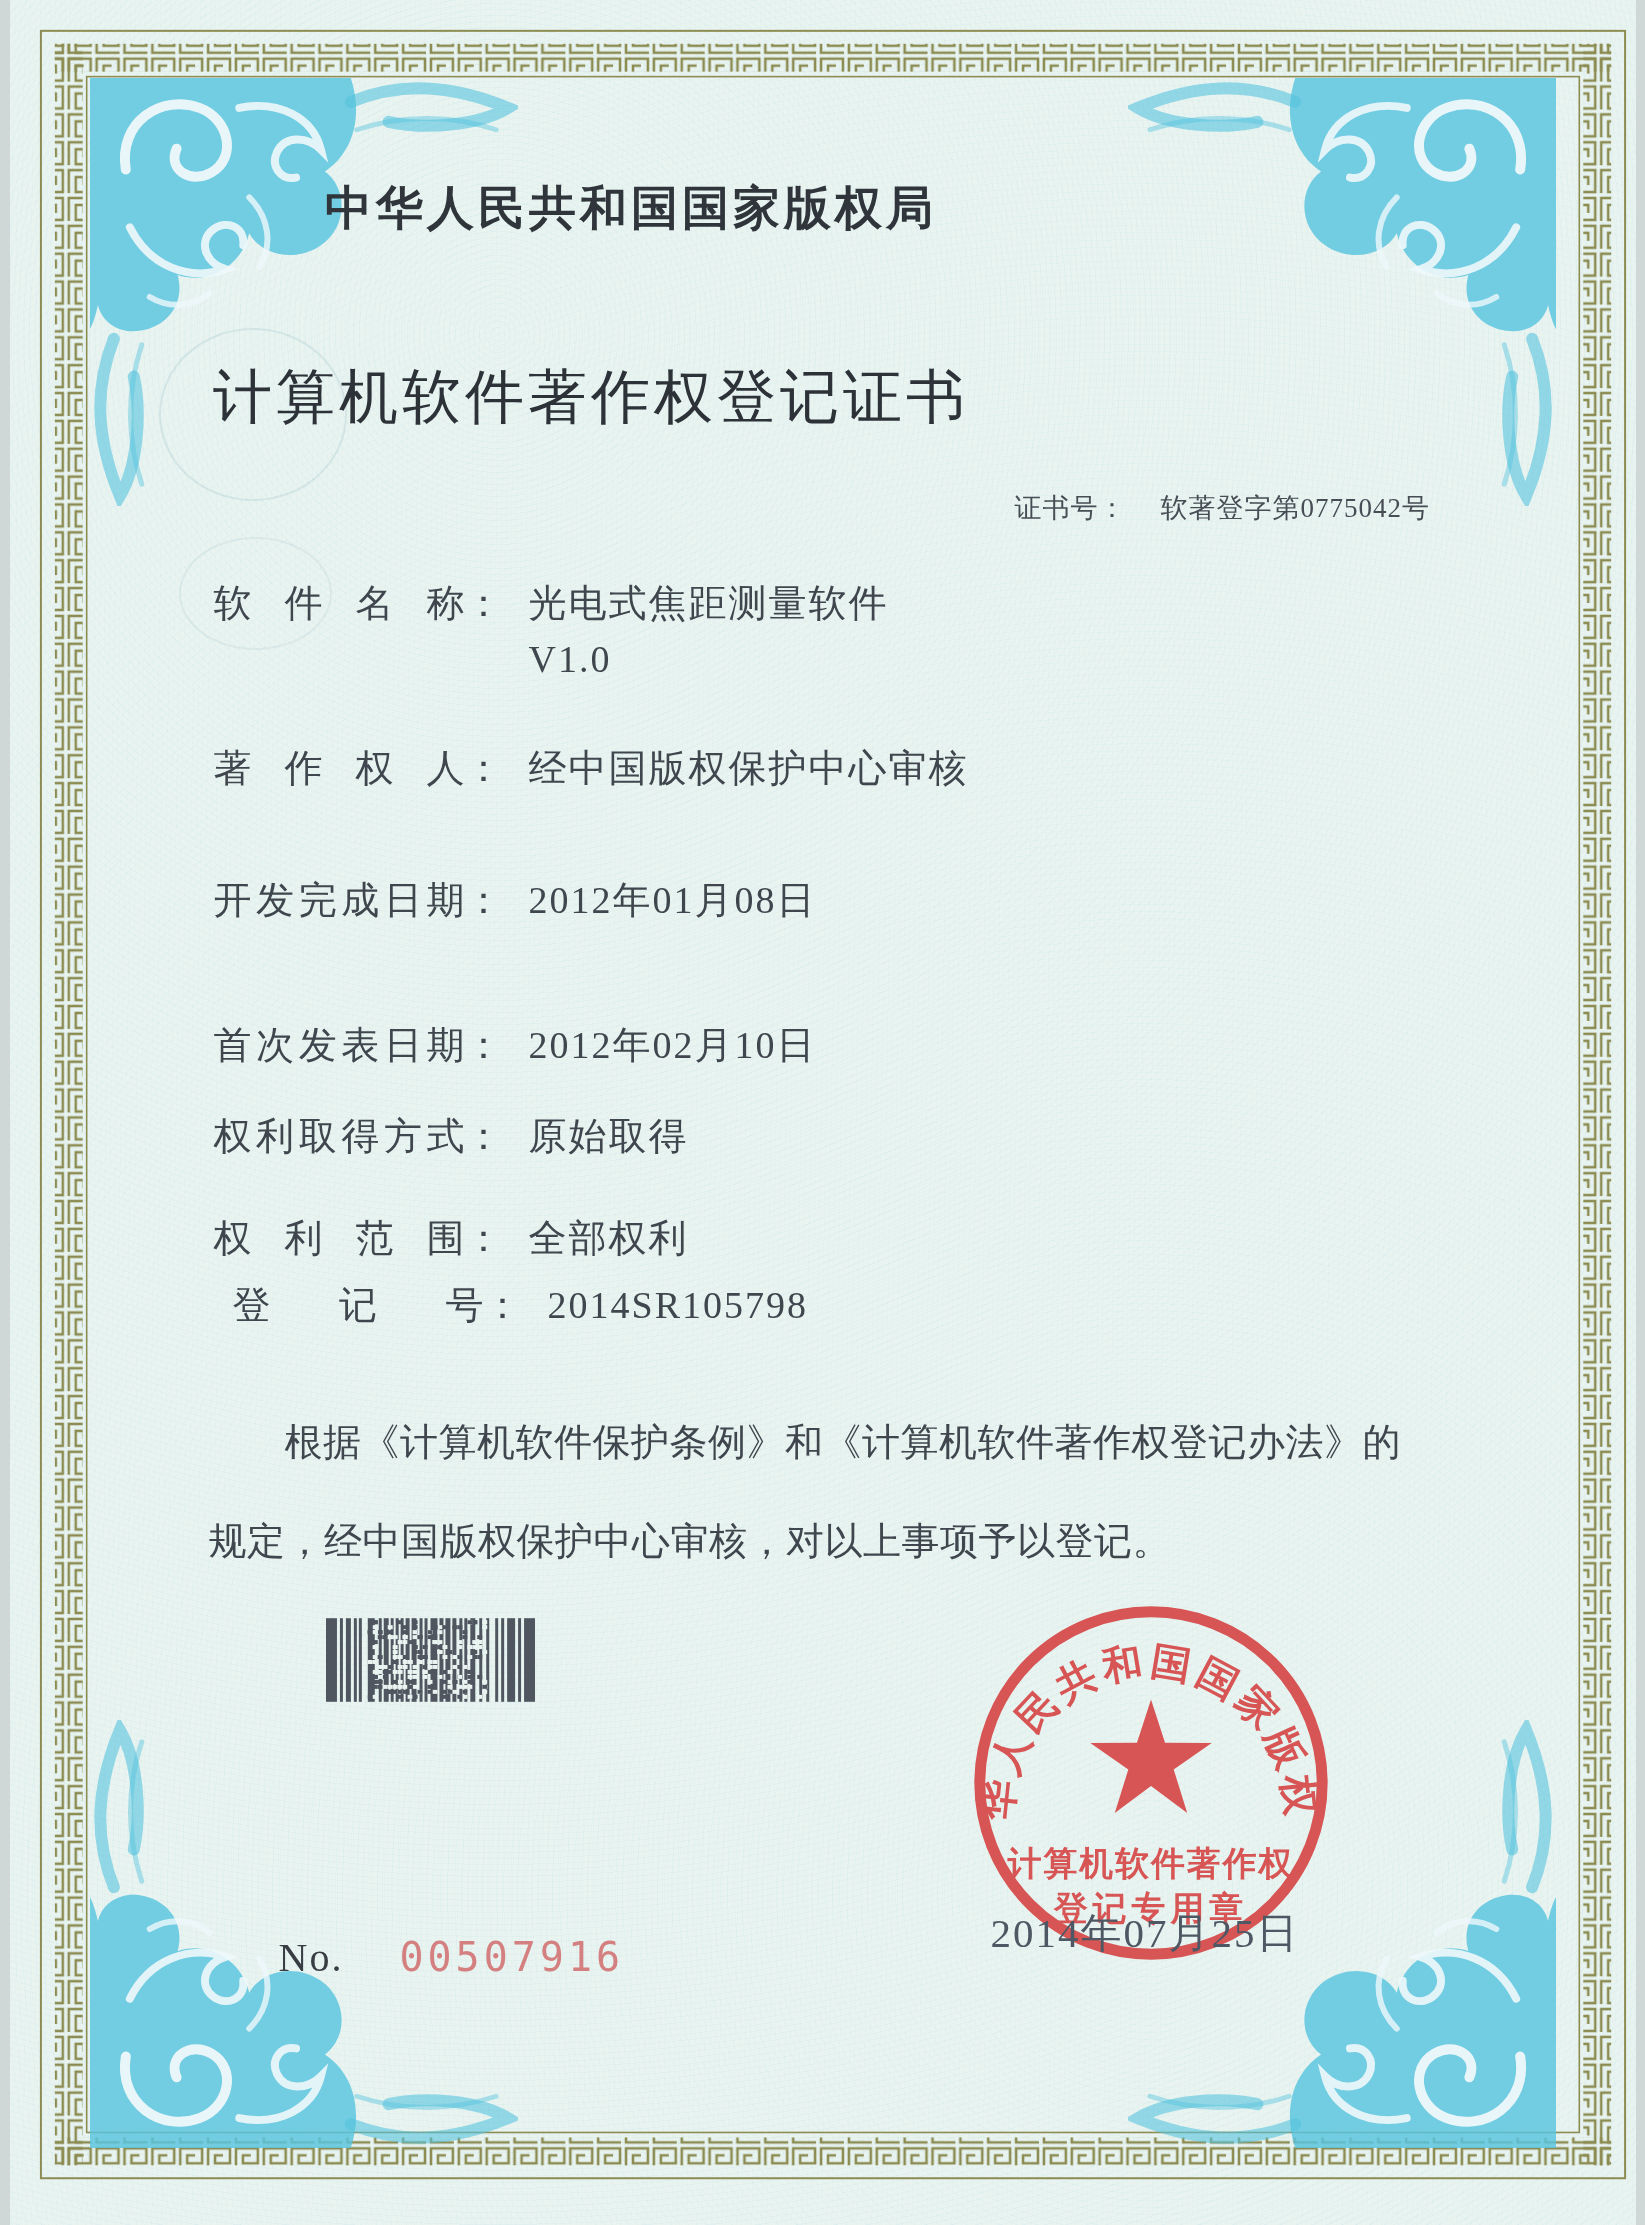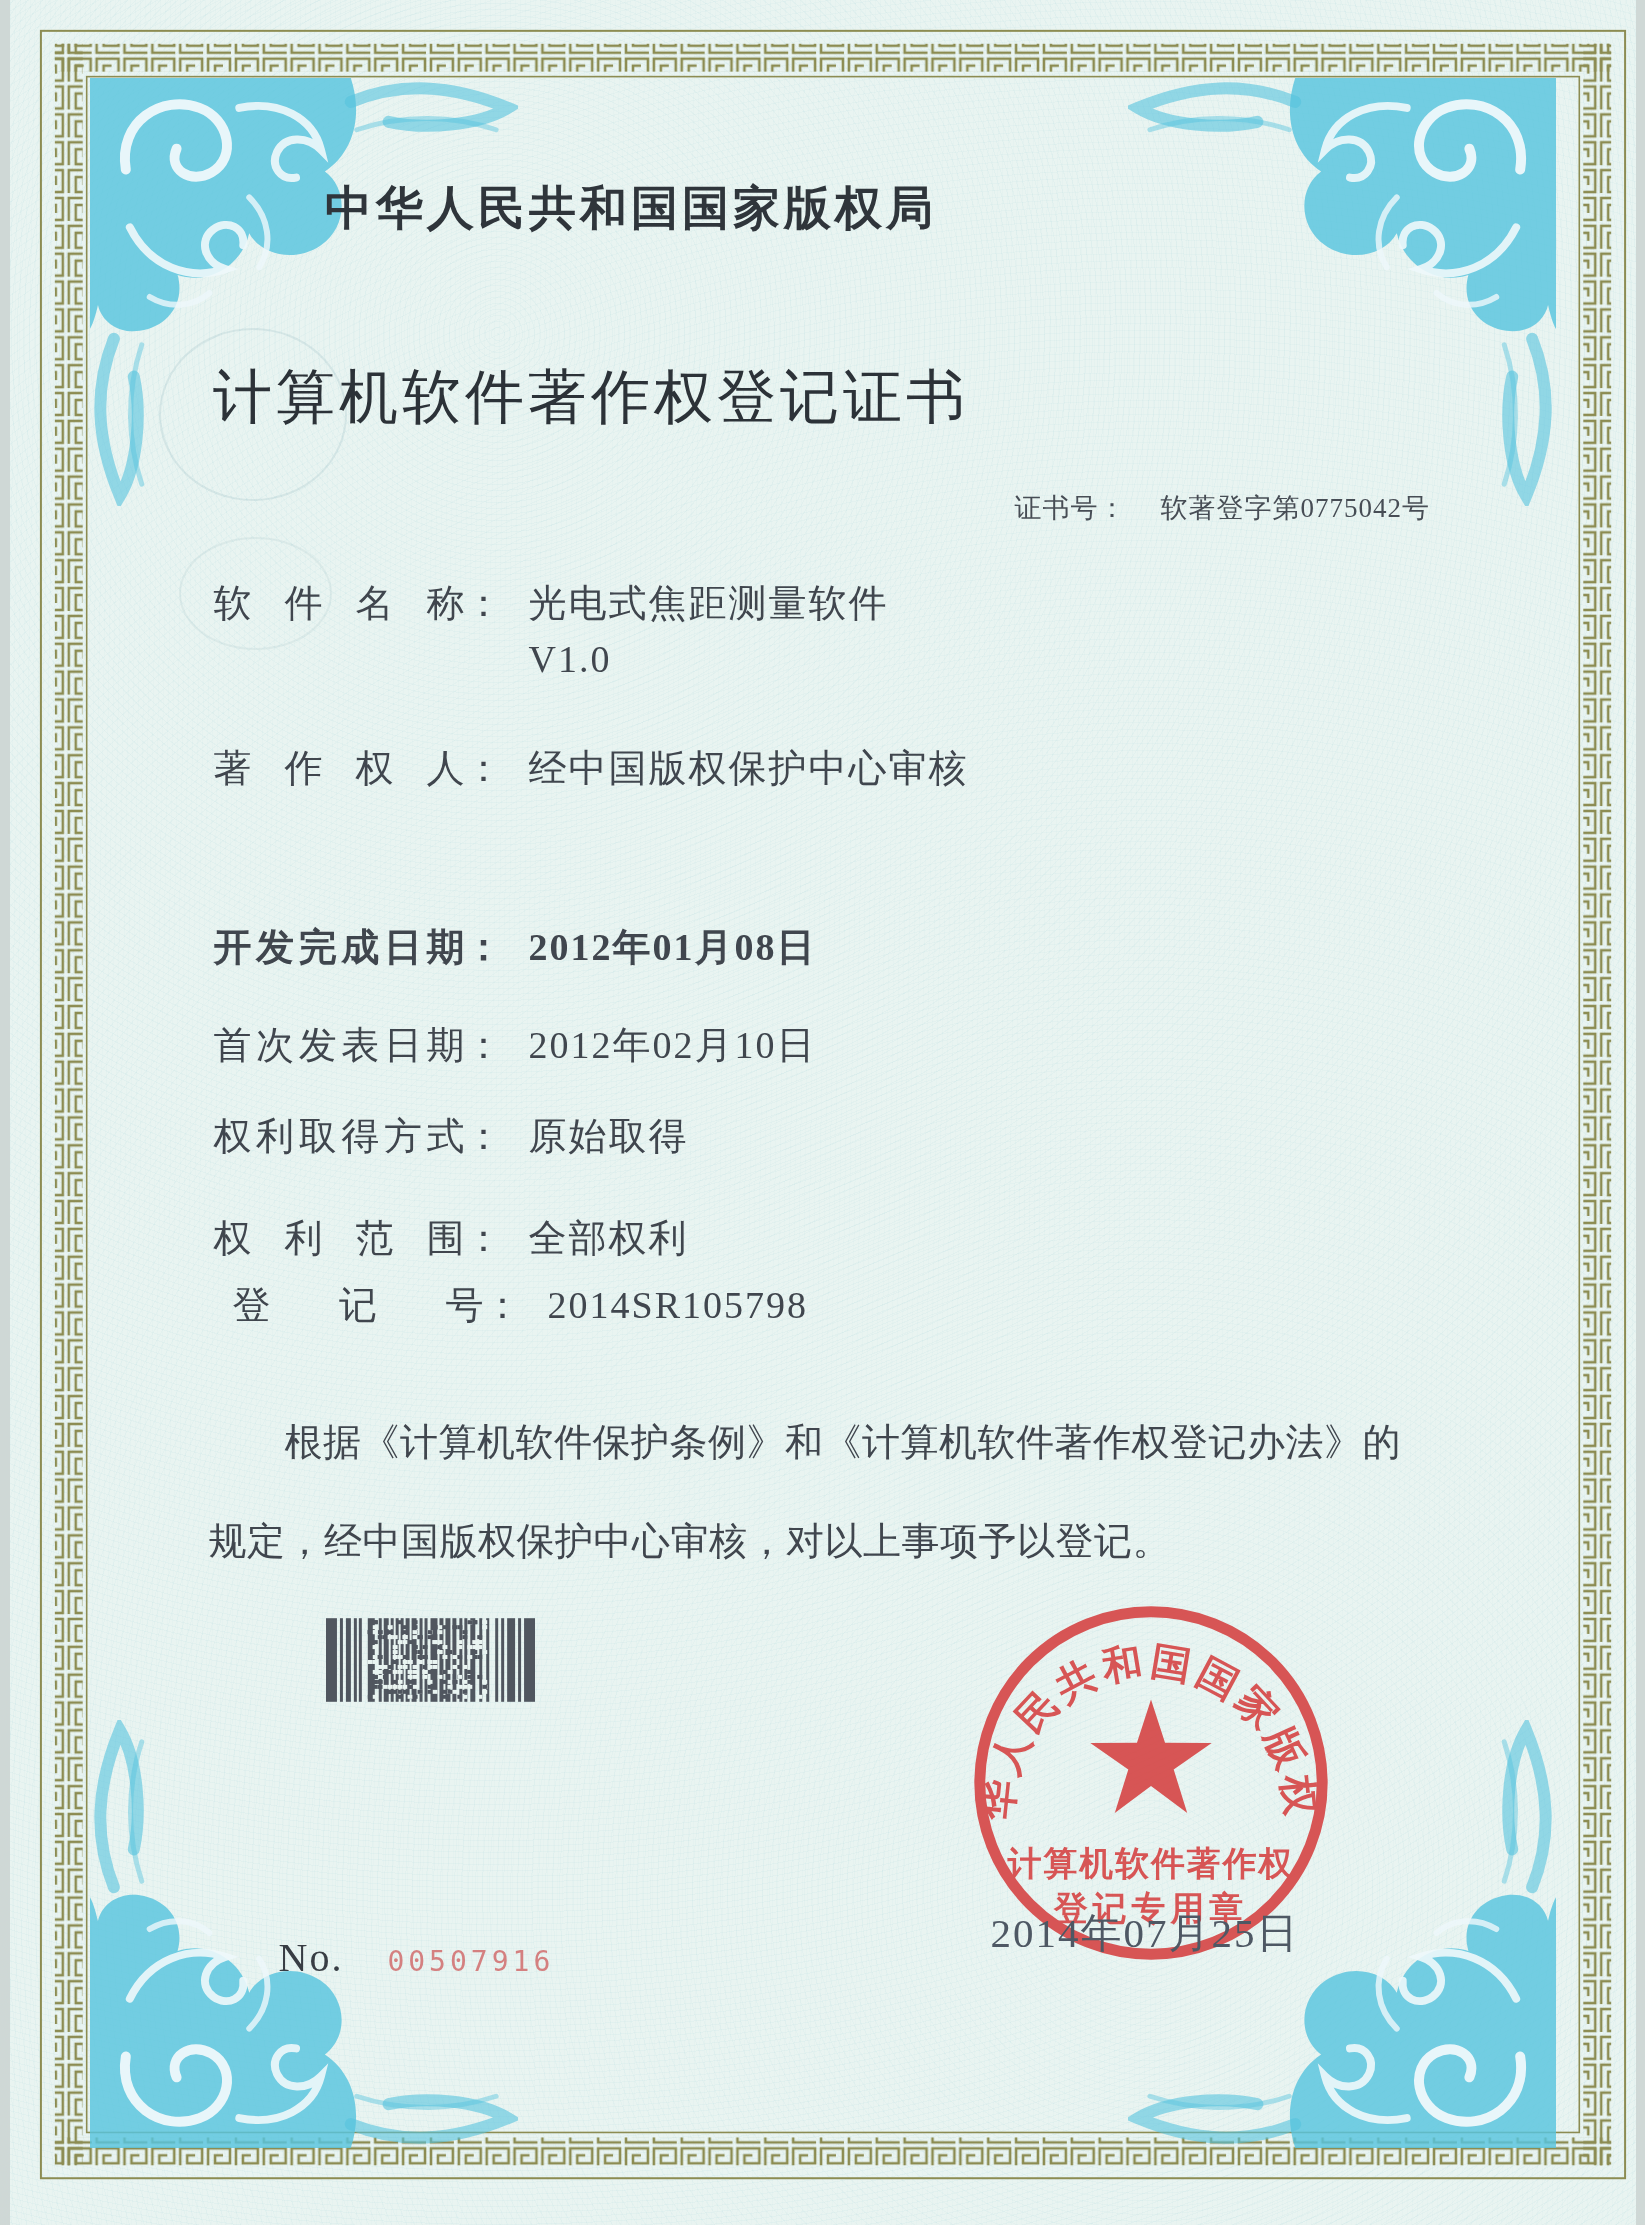--- a/index.html
+++ b/index.html
@@ -38,39 +38,39 @@
     font-size:59px;letter-spacing:4px;color:#2c3238;white-space:nowrap;
   }
   .cert-line{left:1005px;top:490px;font-size:27px;color:#474d55;white-space:nowrap;letter-spacing:1px;}
   .cert-line .gap{display:inline-block;width:34px;}
 
   
   .field{position:absolute;left:204px;font-size:38px;line-height:56px;color:#40464e;white-space:nowrap;}
   .field .lbl{display:inline-block;width:251px;text-align:justify;text-align-last:justify;vertical-align:top;}
   .field .colon{display:inline-block;vertical-align:top;}
   .field .val{display:inline-block;margin-left:26px;vertical-align:top;letter-spacing:2px;}
-  .f1{top:575px;} .f2{top:740px;} .f3{top:919px;font-weight:bold;} .f4{top:1017px;}
+  .f1{top:575px;} .f2{top:740px;} .f3{top:872px;} .f4{top:1017px;}
   .f5{top:1108px;} .f6{top:1210px;} .f7{top:1277px;margin-left:19px;}
 
   
   .stmt{position:absolute;font-size:38px;color:#40464e;white-space:nowrap;letter-spacing:0.5px;}
   .stmt.l1{left:275px;top:1417px;}
   .stmt.l2{left:199px;top:1516px;}
 
   
   #barcode{left:316px;top:1618px;width:211px;height:84px;}
 
   
   #seal{left:930px;top:1574px;width:422px;height:422px;opacity:0.92;}
   .seal-date{left:981px;top:1906px;font-size:41px;color:#4e5864;letter-spacing:2px;white-space:nowrap;z-index:5;}
 
   
   .serial{left:269px;top:1934px;font-size:40px;white-space:nowrap;}
   .serial .no{color:#383d44;letter-spacing:2px;}
-  .serial .num{font-family:"DejaVu Sans Mono", monospace;font-size:28px;color:#d48080;letter-spacing:4px;margin-left:44px;}
+  .serial .num{font-family:"DejaVu Sans Mono", monospace;font-size:40px;color:#d48080;letter-spacing:4px;margin-left:56px;}
 
   
   .watermark{left:149px;top:328px;width:184px;height:169px;border:2px solid rgba(120,165,175,0.18);border-radius:50%;}
   .watermark2{left:169px;top:537px;width:149px;height:109px;border:2px solid rgba(120,165,175,0.12);border-radius:50%;}
 </style>
 </head>
 <body>
 
 <div id="page">
 

